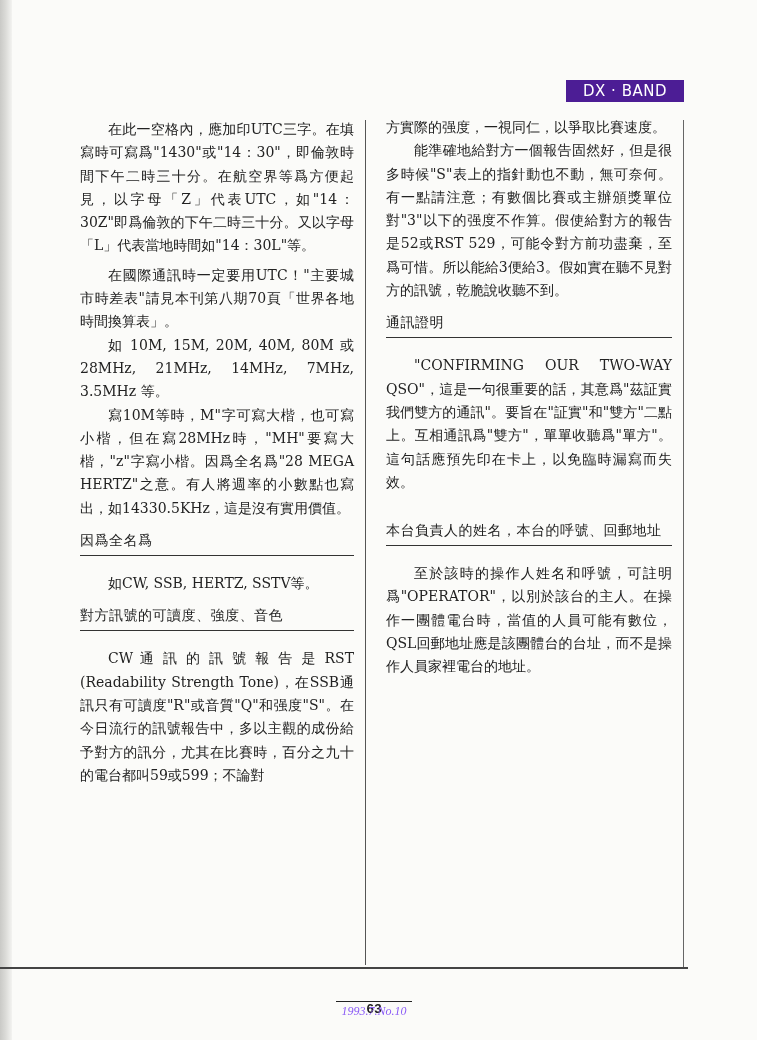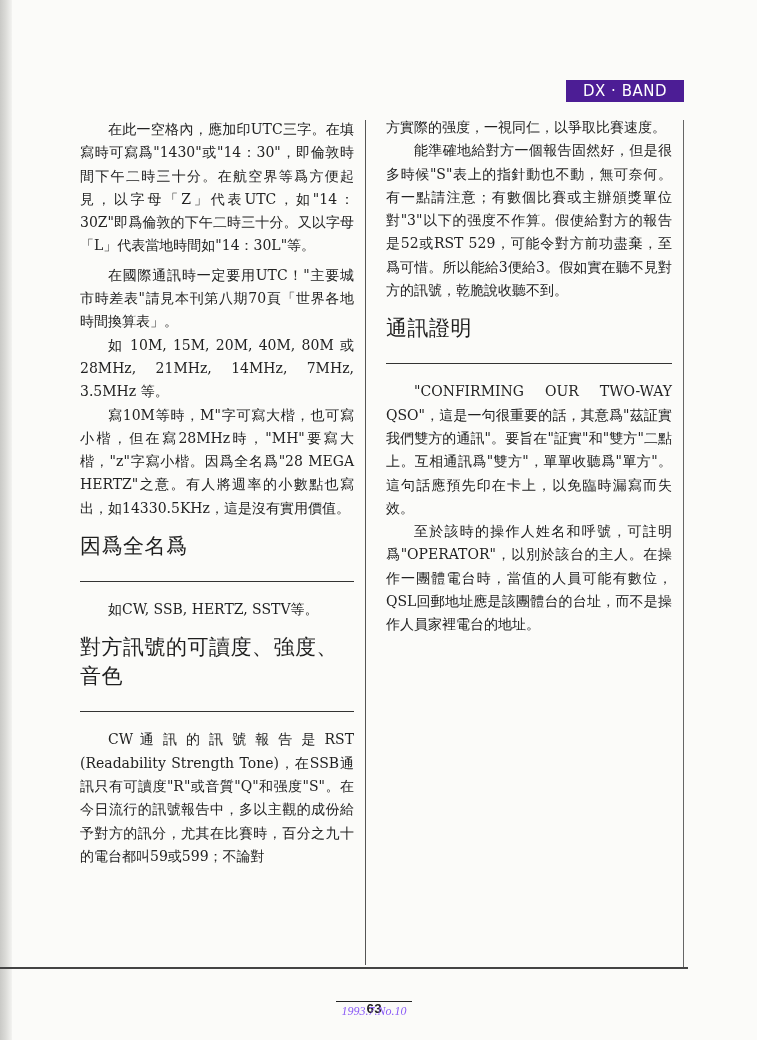--- a/index.html
+++ b/index.html
@@ -32,23 +32,23 @@
   .col {
     position:absolute; top:118px;
     font-size:14px; line-height:23.3px;
   }
   .col.left { left:80px; width:274px; }
   .col.right { left:386px; width:286px; top:116px; }
   p { margin:0; text-align:justify; }
   p.indent { text-indent:2em; }
   .heading {
     font-family:"DejaVu Sans","Liberation Sans",sans-serif;
-    font-size:21px; line-height:29px; color:#1e1e1e;
-    padding-bottom:20px; border-bottom:1.5px solid #333;
-    margin:12px 0 16px 0; letter-spacing:0.5px;
+    font-size:14px; line-height:29px; color:#1e1e1e;
+    padding-bottom:0; border-bottom:1.5px solid #333;
+    margin:6px 0 16px 0; letter-spacing:0.5px;
   }
   .gap { height:6px; }
   .footer-num {
     position:absolute; left:336px; top:982px; width:76px; text-align:center;
     font-family:Liberation Mono, monospace; font-size:13px; font-weight:bold;margin-top:20px;
   }
   .footer-rule {
     position:absolute; left:336px; top:1001px; width:76px; height:1px; background:#222;
   }
   .footer-date {
@@ -77,18 +77,19 @@
   <p class="indent">如CW, SSB, HERTZ, SSTV等。</p>
   <div class="heading">對方訊號的可讀度、強度、音色</div>
   <p class="indent">CW 通 訊 的 訊 號 報 告 是 RST (Readability Strength Tone)，在SSB通訊只有可讀度"R"或音質"Q"和强度"S"。在今日流行的訊號報告中，多以主觀的成份給予對方的訊分，尤其在比賽時，百分之九十的電台都叫59或599；不論對</p>
 </div>
 
 <div class="col right">
   <p>方實際的强度，一視同仁，以爭取比賽速度。</p>
   <p class="indent">能準確地給對方一個報告固然好，但是很多時候"S"表上的指針動也不動，無可奈何。有一點請注意；有數個比賽或主辦頒獎單位對"3"以下的强度不作算。假使給對方的報告是52或RST 529，可能令對方前功盡棄，至爲可惜。所以能給3便給3。假如實在聽不見對方的訊號，乾脆說收聽不到。</p>
   <div class="heading">通訊證明</div>
   <p class="indent">"CONFIRMING OUR TWO-WAY QSO"，這是一句很重要的話，其意爲"茲証實我們雙方的通訊"。要旨在"証實"和"雙方"二點上。互相通訊爲"雙方"，單單收聽爲"單方"。這句話應預先印在卡上，以免臨時漏寫而失效。</p>
+  <div class="heading" style="margin-top:22px;">本台負責人的姓名，本台的呼號、回郵地址</div>
   <p class="indent">至於該時的操作人姓名和呼號，可註明爲"OPERATOR"，以別於該台的主人。在操作一團體電台時，當值的人員可能有數位，QSL回郵地址應是該團體台的台址，而不是操作人員家裡電台的地址。</p>
 </div>
 
 <div class="footer-num">63</div>
 <div class="footer-rule"></div>
 <div class="footer-date">1993.7.No.10</div>
 
 </body></html>

